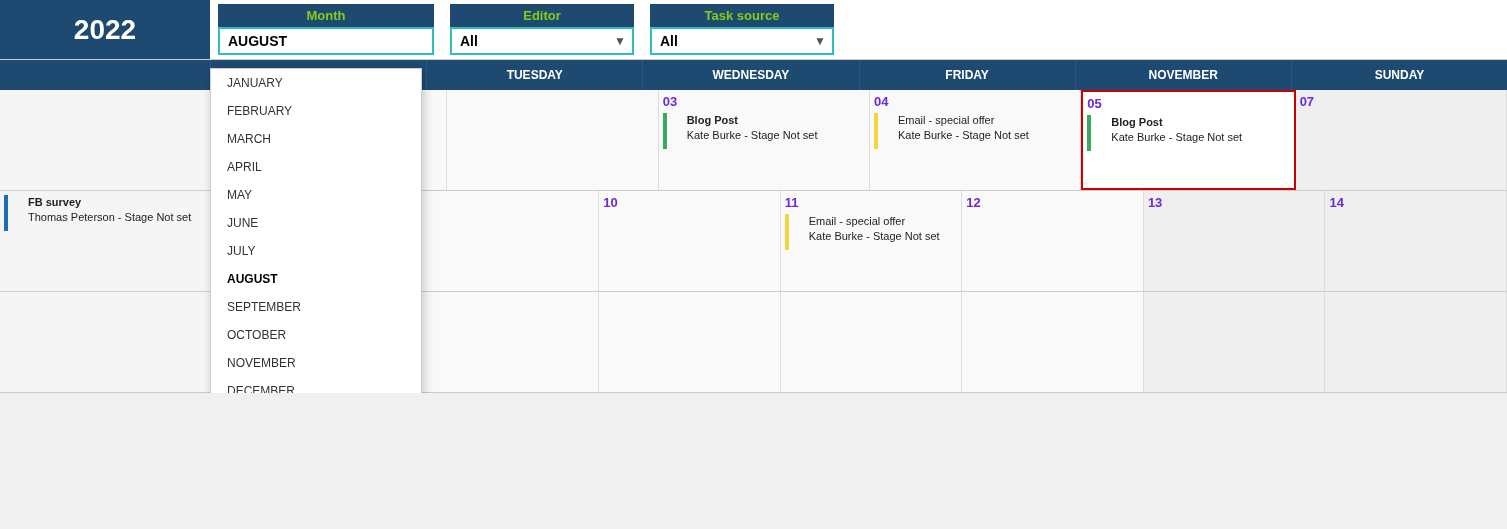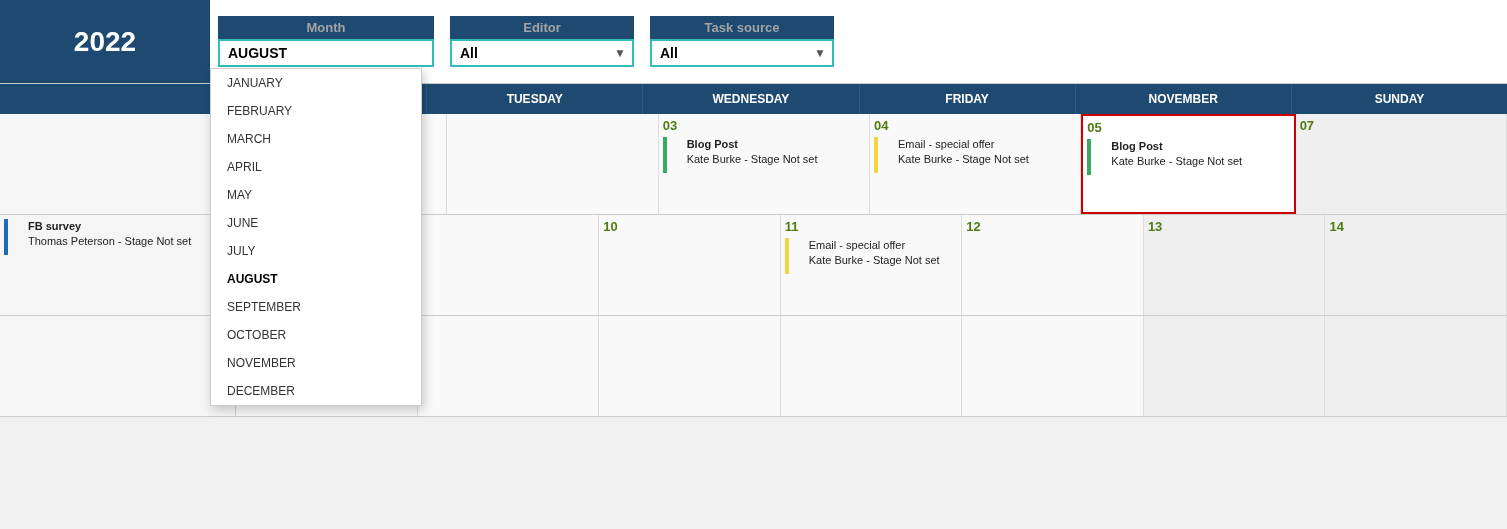--- a/index.html
+++ b/index.html
@@ -3,21 +3,21 @@
   <meta charset="utf-8">
   <style>
     * { box-sizing: border-box; margin: 0; padding: 0; font-family: Arial, sans-serif; }
     body { background: #f0f0f0; }
 
     .header-bar {
       display: flex;
       align-items: stretch;
       background: #fff;
       border-bottom: 1px solid #ccc;
-      height: 84px;
+      height: 60px;
     }
 
     .year-block {
       background: #1e4a72;
       color: #fff;
       font-size: 28px;
       font-weight: bold;
       width: 210px;
       display: flex;
       align-items: center;
@@ -29,21 +29,21 @@
       display: flex;
       flex-direction: column;
       align-items: center;
       justify-content: center;
       padding: 4px 8px;
       min-width: 200px;
     }
 
     .filter-label {
       background: #1e4a72;
-      color: #a3a3a3;
+      color: #84cc16;
       font-size: 13px;
       font-weight: bold;
       width: 100%;
       text-align: center;
       padding: 4px 0;
     }
 
     .filter-input-wrap {
       border: 2px solid #2dbfb8;
       width: 100%;
@@ -142,21 +142,21 @@
     }
 
     .day-cell.friday-highlight {
       border: 2px solid #cc0000;
       background: #fff;
     }
 
     .day-num {
       font-size: 13px;
       font-weight: bold;
-      color: #4d7c0f;
+      color: #6d28d9;
       margin-bottom: 4px;
     }
 
     .event-item {
       display: flex;
       align-items: flex-start;
       margin-bottom: 2px;
       gap: 16px;
     }
 

